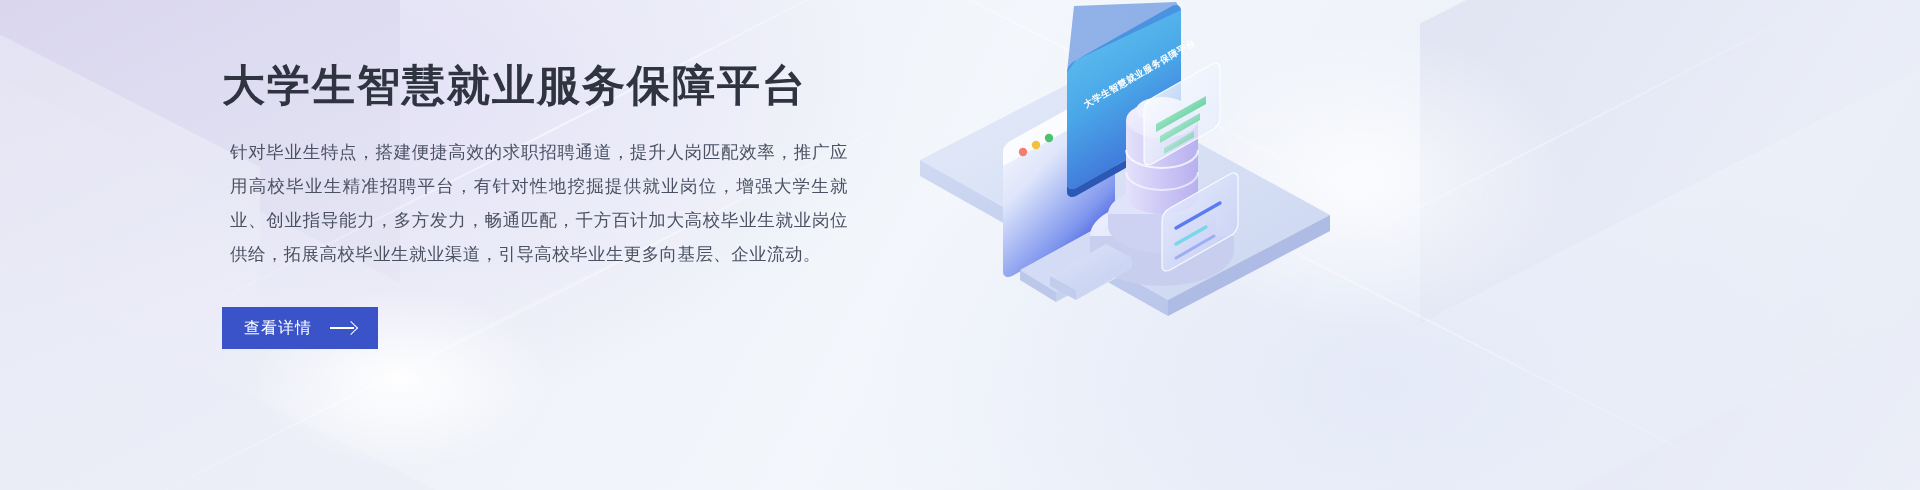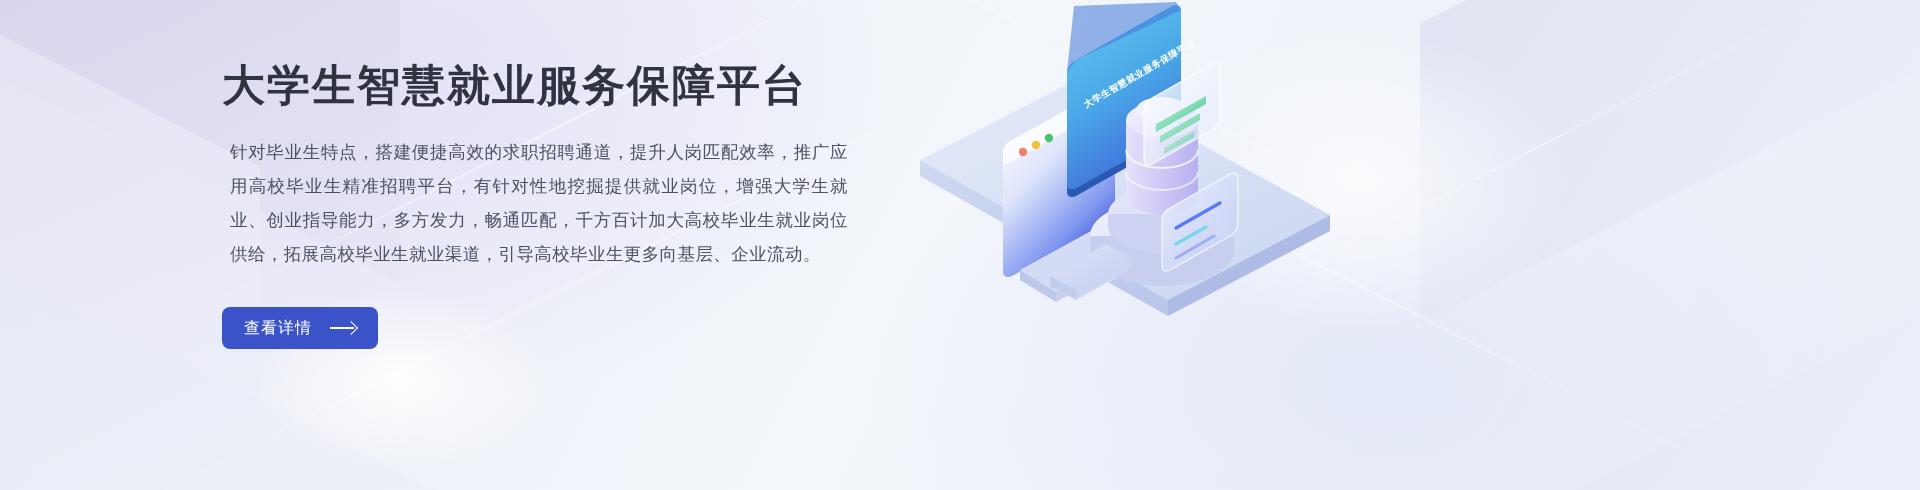--- a/index.html
+++ b/index.html
@@ -53,21 +53,21 @@
   .title{
     font-size:43px;font-weight:700;color:#2f3440;letter-spacing:2px;
     line-height:1.1;margin:0 0 26px 0;white-space:nowrap;
   }
   .desc{
     font-size:17.5px;color:#4a5162;line-height:34px;margin:8px;
     letter-spacing:.4px;text-align:justify;width:618px;
   }
   .cta{
     margin-top:28px;display:inline-flex;align-items:center;gap:18px;
-    background:#3b53c8;color:#fff;border:none;border-radius:8px;
+    background:#3b53c8;color:#fff;border:none;border-radius:0;
     padding:3px 22px;height:42px;font-size:16px;letter-spacing:1px;
     font-family:inherit;cursor:pointer;
   }
   .cta .arrow{display:inline-block;width:26px;height:12px;position:relative;}
   .cta .arrow::before{content:"";position:absolute;left:0;top:5px;width:24px;height:1.6px;background:#fff;}
   .cta .arrow::after{content:"";position:absolute;right:0;top:1px;width:9px;height:9px;
     border-top:1.6px solid #fff;border-right:1.6px solid #fff;transform:rotate(45deg);}
 
   
   .art{position:absolute;left:900px;top:0;width:520px;height:330px;}

